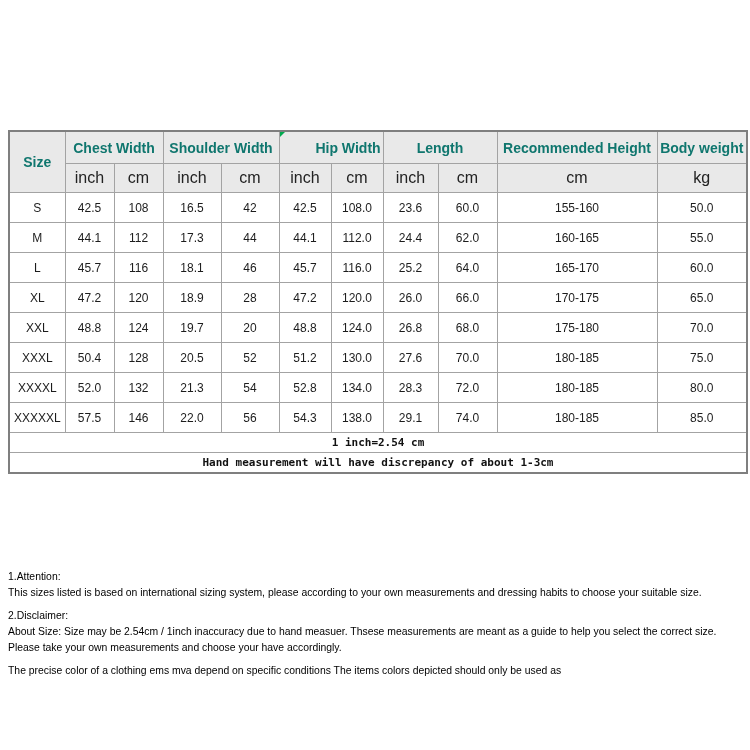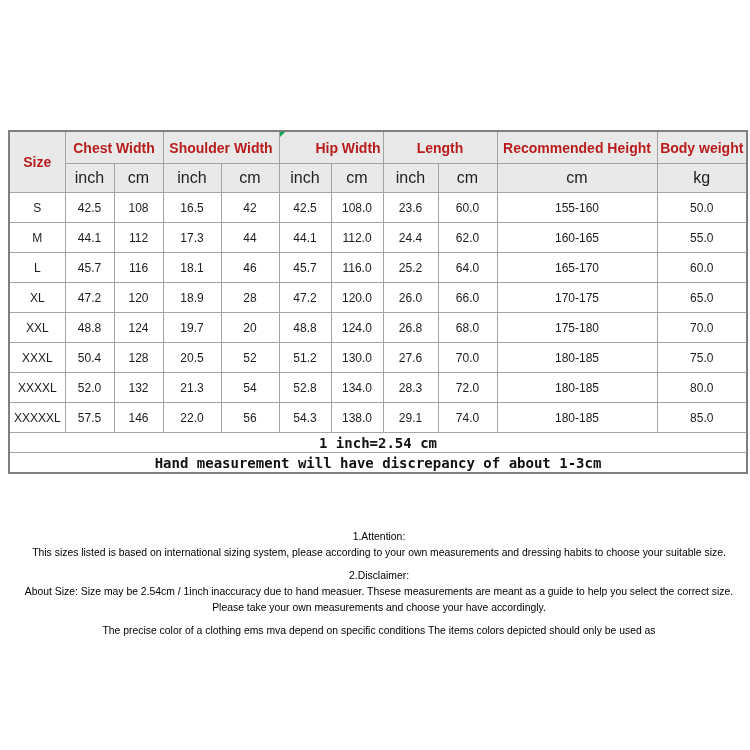--- a/index.html
+++ b/index.html
@@ -31,61 +31,60 @@
     white-space: nowrap;
     overflow: hidden;
   }
   .size-table thead th {
     background: #e9e9e9;
   }
   tr.main-header th {
     height: 31px;
     font-size: 14px;
     font-weight: bold;
-    color: #b91c1c;
+    color: #0f766e;
   }
   tr.sub-header th {
     height: 28px;
     font-size: 16px;
     font-weight: normal;
     color: #222;
   }
   .size-table tbody td {
     height: 29px;
     font-size: 12px;
     background: #ffffff;
     color: #1c1c1c;
   }
   tr.footnote-row td {
     height: 19px;
     font-family: "DejaVu Sans Mono", monospace;
     font-weight: bold;
-    font-size: 14px;
+    font-size: 11px;
     background: #ffffff;
     color: #111;
   }
   th.flagged { position: relative; padding-left: 35px; }
   .err-tri {
     position: absolute;
     top: 0; left: 0;
     width: 0; height: 0;
     border-top: 5px solid #00a94f;
     border-right: 5px solid transparent;
   }
 
   
   .notes-block {
     position: absolute;
     left: 8px;
-    top: 529px;
+    top: 569px;
     width: 742px;
     font-size: 10.4px;
     line-height: 16px;
     color: #000;
-    text-align: center;
   }
   .note-section { margin-bottom: 7px; }
   .note-title { white-space: nowrap; }
   .note-line { white-space: nowrap; }
 </style>
 </head>
 <body>
 
 <div class="stage">
 

